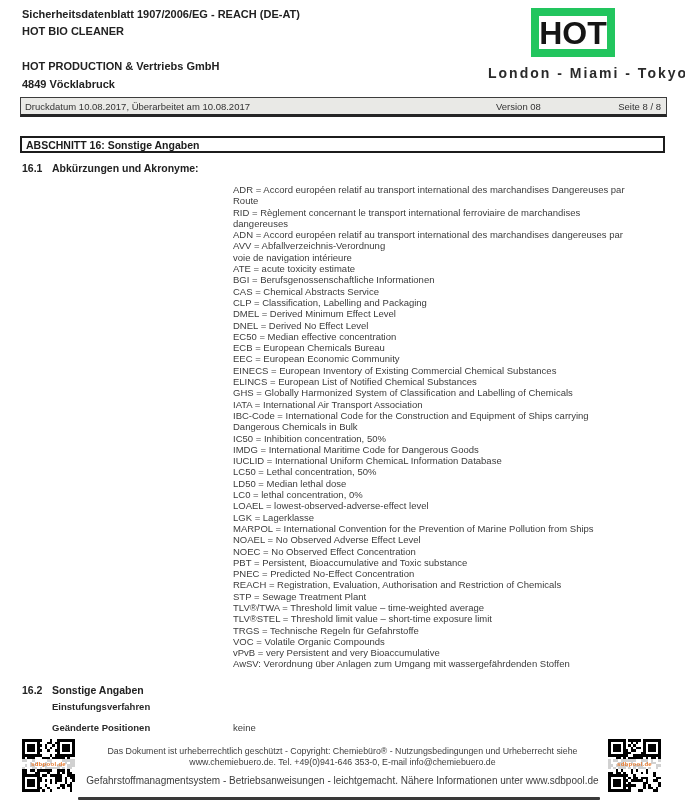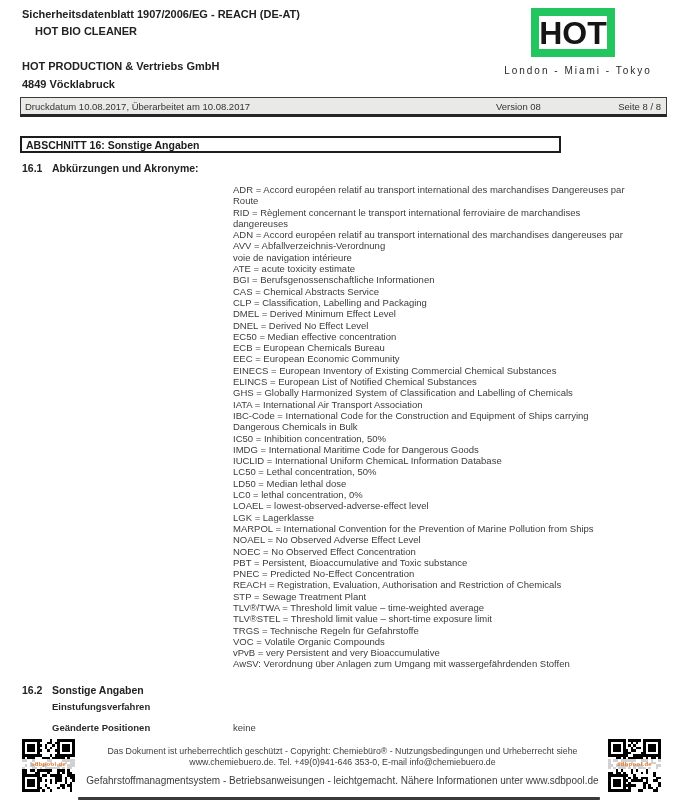--- a/index.html
+++ b/index.html
@@ -3,44 +3,44 @@
 <meta charset="utf-8">
 <style>
   html,body{margin:0;padding:0;background:#fff;}
   #page{
     position:relative;width:685px;height:800px;background:#ffffff;overflow:hidden;
     font-family:"Liberation Sans","DejaVu Sans",sans-serif;color:#2e2e2e;padding-left:36px;
   }
   .abs{position:absolute;}
   
   .doc-title{left:22px;top:8px;font-size:11px;font-weight:bold;color:#222;}
-  .product{left:22px;top:25px;font-size:11px;font-weight:bold;color:#222;margin-left:13px;}
+  .product{left:22px;top:25px;font-size:11px;font-weight:bold;color:#222;}
   .company{left:22px;top:60px;font-size:11px;font-weight:bold;color:#222;}
   .city{left:22px;top:78px;font-size:11px;font-weight:bold;color:#222;}
   .logo-box{
     left:531px;top:8px;width:84px;height:49px;border:8px solid #22c55e;
     display:flex;align-items:center;justify-content:center;box-sizing:border-box;background:#fff;
   }
   .logo-text{font-size:32px;font-weight:bold;color:#151515;letter-spacing:0px;line-height:1;}
   .logo-sub{
     left:488px;top:65px;width:180px;text-align:center;
-    font-size:10px;font-weight:normal;letter-spacing:2px;color:#2a2a2a;white-space:nowrap;
+    font-size:14px;font-weight:bold;letter-spacing:2px;color:#2a2a2a;white-space:nowrap;
   }
   
   .meta-bar{
     left:20px;top:97px;width:645px;height:16px;background:#e9e9e6;
     border:1px solid #3c3c3c;border-bottom:3px solid #252525;box-sizing:content-box;
     display:flex;align-items:center;font-size:9.5px;color:#333;
   }
   .meta-left{padding-left:4px;flex:1;}
   .meta-version{width:95px;}
   .meta-page{width:70px;text-align:right;padding-right:5px;}
   
   .section-box{
-    left:20px;top:136px;width:541px;height:17px;border:2px solid #1c1c1c;box-sizing:border-box;
+    left:20px;top:136px;width:645px;height:17px;border:2px solid #1c1c1c;box-sizing:border-box;
     display:flex;align-items:center;padding-left:4px;background:#fff;
   }
   .section-title{font-size:10.5px;font-weight:bold;color:#1c1c1c;}
   .h161-num{left:22px;top:162px;font-size:10.5px;font-weight:bold;color:#222;}
   .h161-title{left:52px;top:162px;font-size:10.5px;font-weight:bold;color:#222;}
   
   .abbr-list{left:233px;top:184px;width:445px;}
   .abbr-line{font-size:9.5px;line-height:11.3px;color:#3c3c3c;white-space:nowrap;}
   
   .h162-num{left:22px;top:684px;font-size:10.5px;font-weight:bold;color:#222;}

